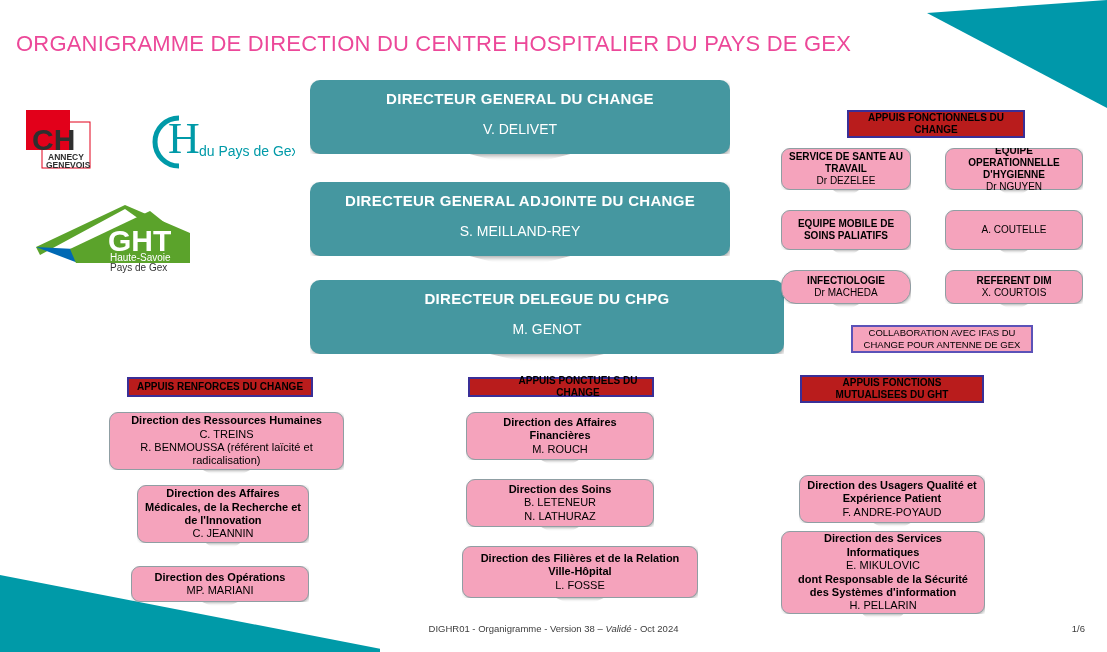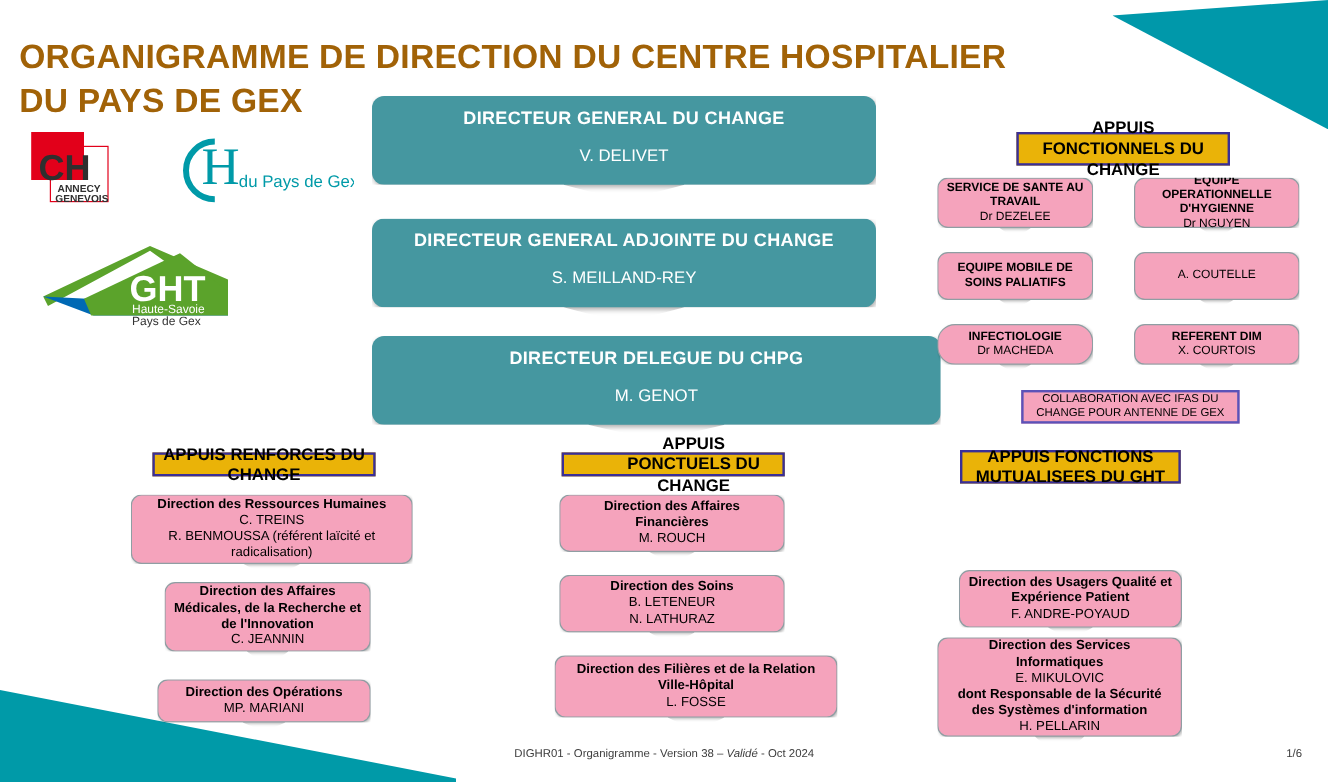--- a/index.html
+++ b/index.html
@@ -24,22 +24,22 @@
   .deco-bottom{
     position:absolute;left:0;bottom:0;width:380px;height:110px;
     background:#009aa8;
     clip-path:polygon(0 30%, 100% 97%, 100% 100%, 0 100%);
     z-index:0;
   }
 
   
   .title{
     position:absolute;left:16px;top:30px;width:860px;
-    font-size:28px;font-weight:bold;line-height:1.28;
-    color:#a16207;letter-spacing:0.2px;
+    font-size:22px;font-weight:normal;line-height:1.28;
+    color:#ec4899;letter-spacing:0.2px;
     z-index:5;
   }
 
   
   .logo-chag{position:absolute;left:18px;top:108px;width:95px;height:66px;z-index:5;}
   .logo-chpg{position:absolute;left:135px;top:108px;width:160px;height:66px;z-index:5;}
   .logo-ght{position:absolute;left:30px;top:203px;width:175px;height:70px;z-index:5;}
 
   
   .teal-box{
@@ -56,26 +56,26 @@
   .teal-box .ttl{font-size:15px;font-weight:bold;letter-spacing:.3px;}
   .teal-box .nm{font-size:14px;font-weight:normal;margin-top:14px;}
 
   #tb1{left:310px;top:80px;width:420px;height:74px;}
   #tb2{left:310px;top:182px;width:420px;height:74px;}
   #tb3{left:310px;top:280px;width:474px;height:74px;}
 
   
   .sec-head{
     position:absolute;z-index:6;
-    background:#eab308;
+    background:#b91c1c;
     border:2px solid #3a2f97;
     box-sizing:border-box;
     display:flex;align-items:center;justify-content:center;
     text-align:center;
-    font-size:14px;font-weight:bold;line-height:1.25;
+    font-size:10px;font-weight:bold;line-height:1.25;
     color:#000;
     padding:2px 4px;
   }
 
   
   .pink{
     position:absolute;z-index:6;
     background:#f5a3bc;
     border:1px solid #8f9ea3;
     border-radius:9px;

